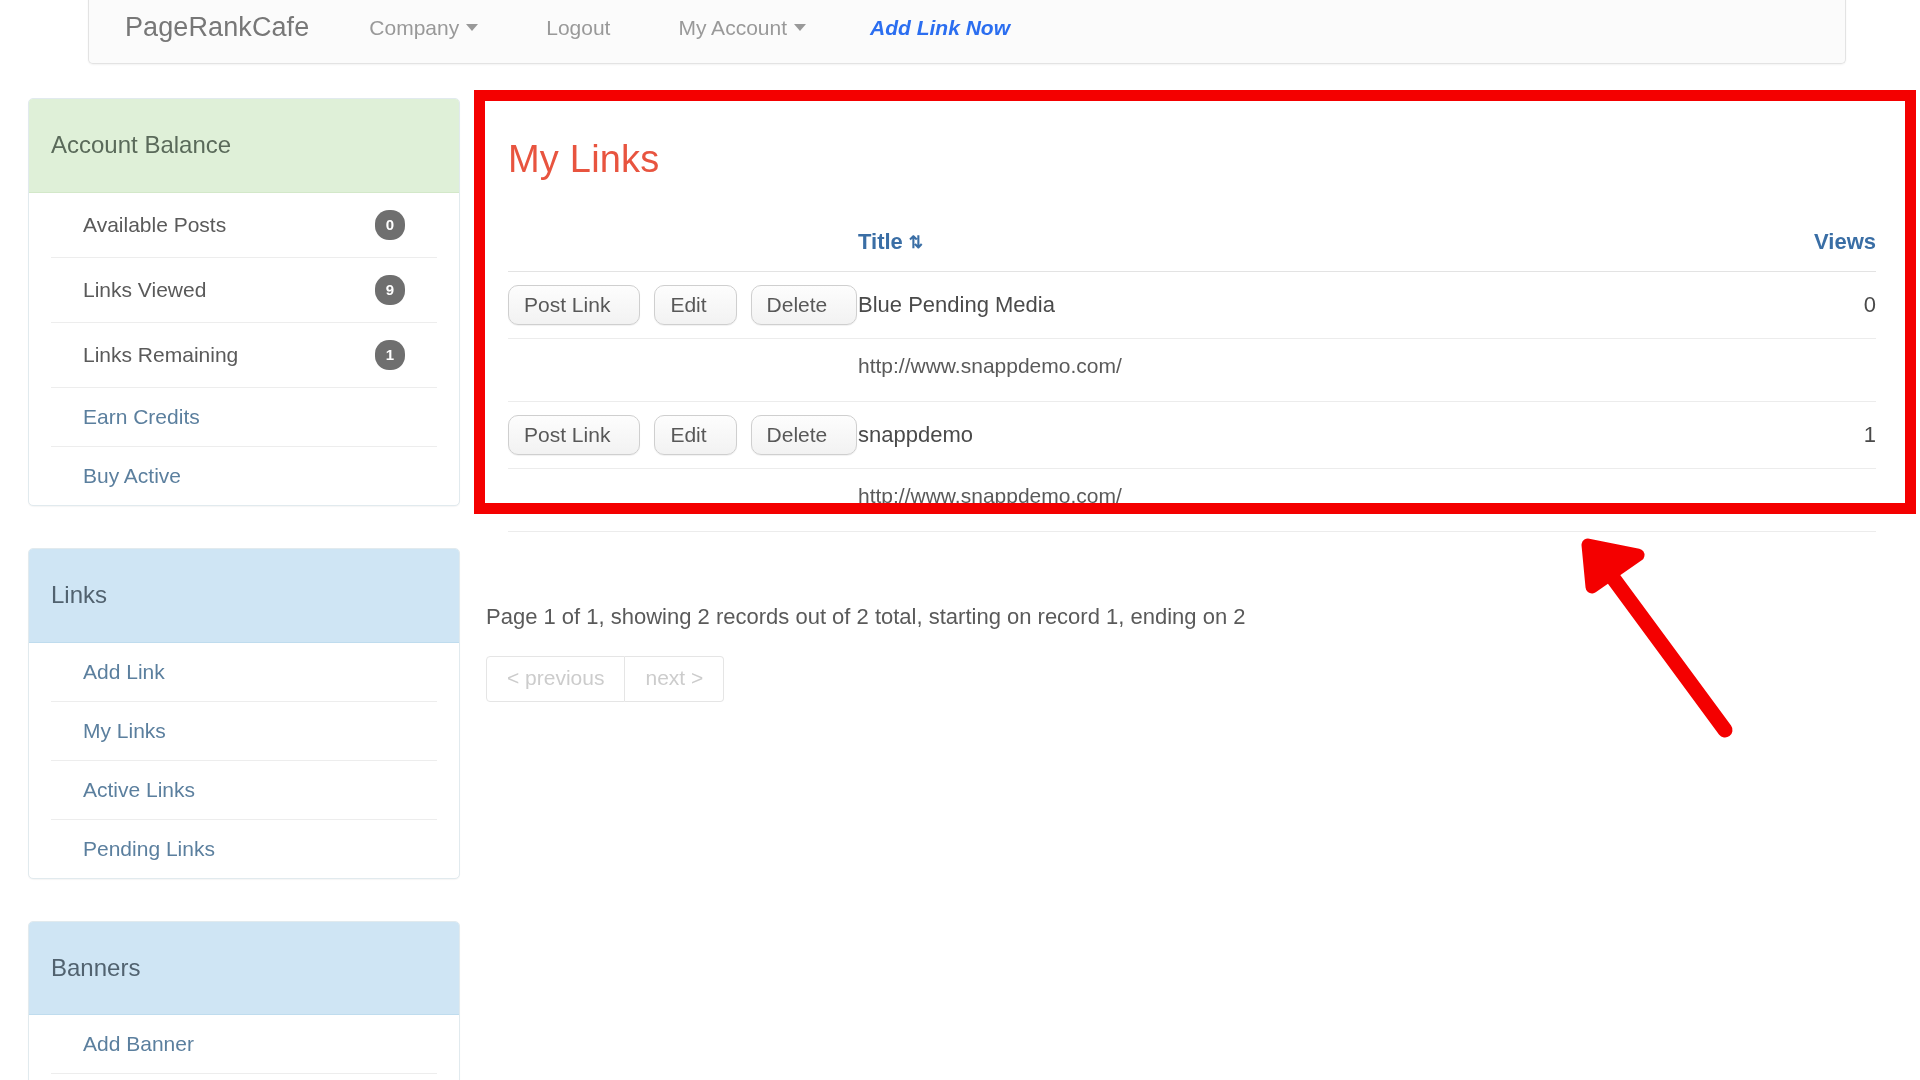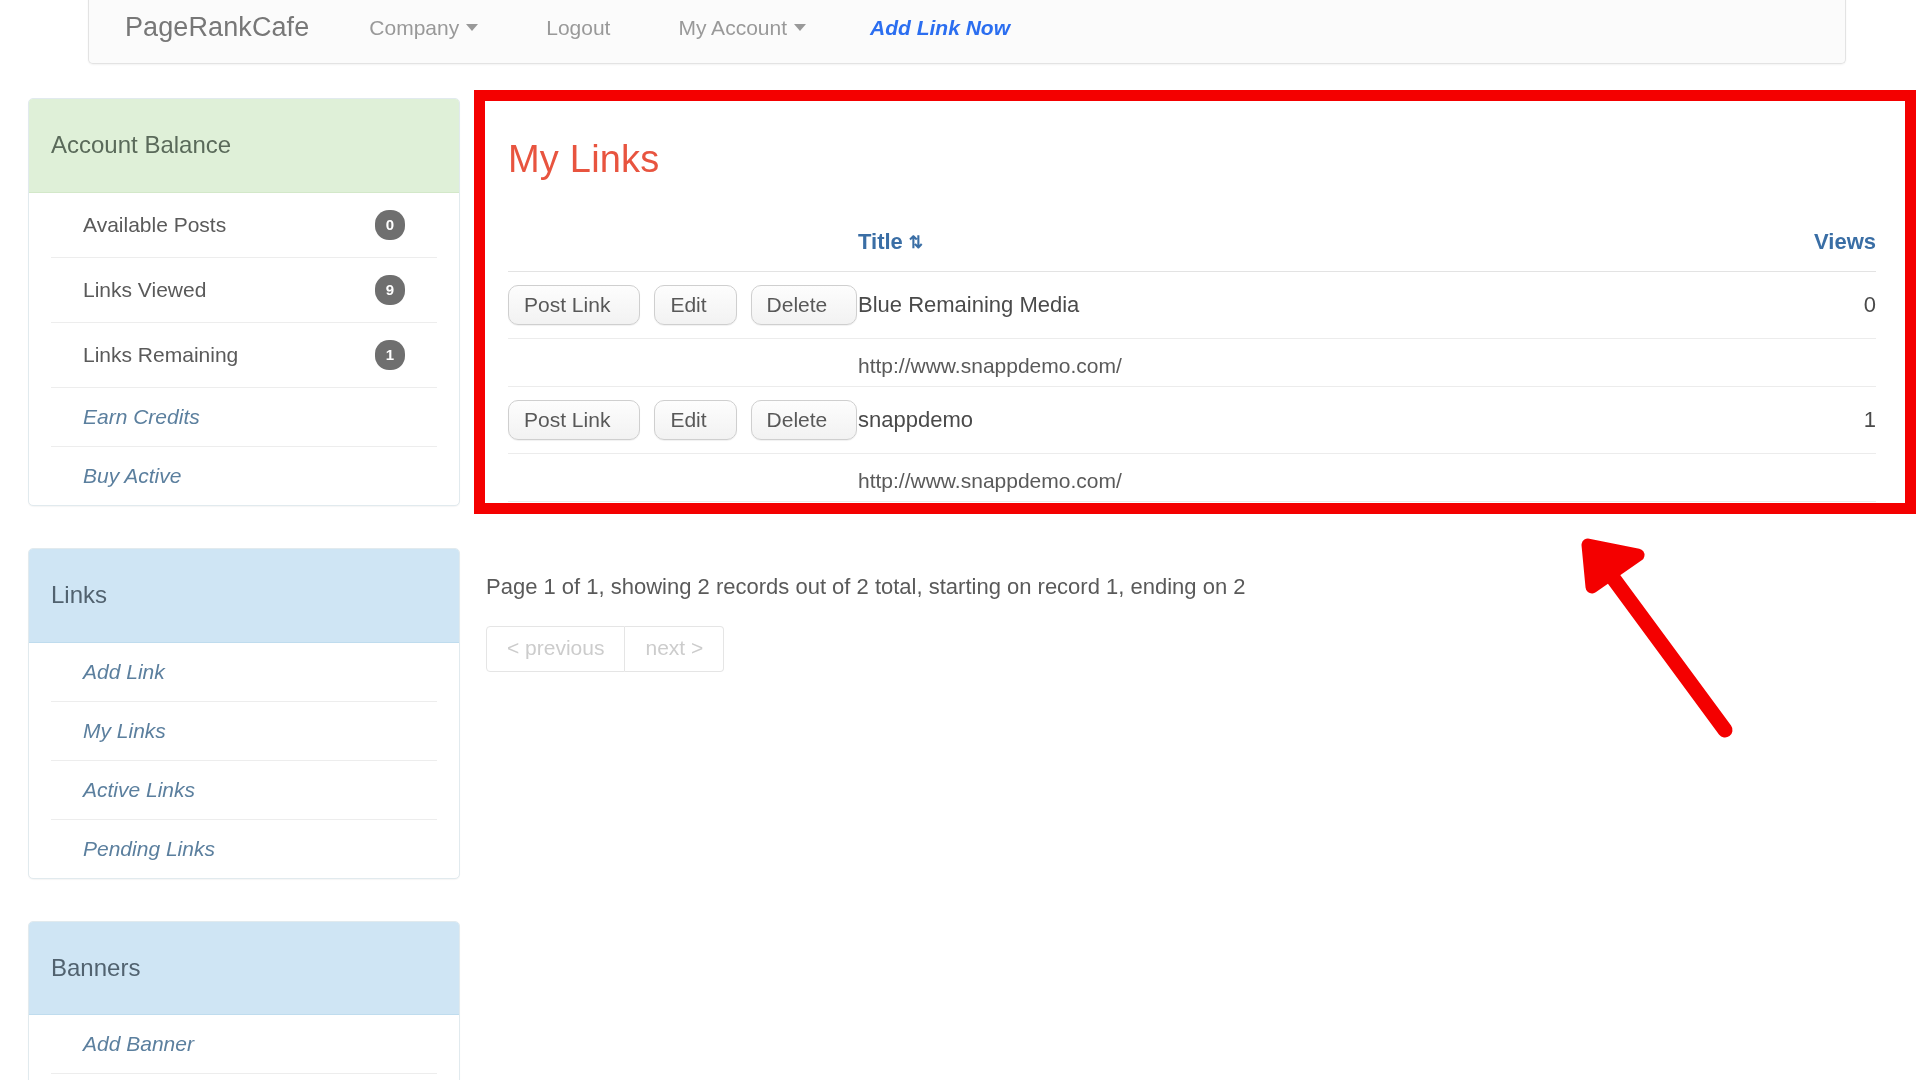--- a/index.html
+++ b/index.html
@@ -96,21 +96,20 @@
     padding: 17px 10px 17px 32px;
     border-bottom: 1px solid #ededed;
     font-size: 21px;
     color: #5a5a5a;
     min-height: 57px;
   }
   .list-row:last-child { border-bottom: none; }
   .list-row.link-row {
     color: #5b7f9e;
     padding-left: 32px;
-    font-style: italic;
   }
   .badge {
     background: #6f6f6f;
     color: #ffffff;
     font-size: 15px;
     font-weight: bold;
     border-radius: 14px;
     min-width: 30px;
     height: 30px;
     padding: 0 9px;
@@ -163,21 +162,21 @@
   table.links-table td {
     border-bottom: 1px solid #ececec;
     font-size: 22px;
     color: #4a4a4a;
     padding: 13px 0;
     vertical-align: middle;
   }
   td.cell-actions { white-space: nowrap; padding-left: 2px; }
   td.cell-title { padding-left: 2px; }
   td.cell-views { text-align: right; padding-right: 6px; color: #555; }
-  tr.url-row td { padding-top: 14px; padding-bottom: 7px; }
+  tr.url-row td { padding-top: 14px; padding-bottom: 22px; }
   .url-text { color: #5a5a5a; font-size: 21px; }
 
   .btn {
     display: inline-block;
     font-family: "Liberation Sans", sans-serif;
     font-size: 21px;
     color: #585858;
     background: linear-gradient(to bottom, #fdfdfd 0%, #f2f2f2 100%);
     border: 1px solid #cfcfcf;
     border-radius: 10px;
@@ -316,21 +315,21 @@
             <span>Title</span><span class="sort-caret">⇅</span>
           </th>
           <th class="col-views">Views</th>
         </tr>
       </thead>
       <tbody>
         <tr>
           <td class="cell-actions">
             <button class="btn">Post Link</button><button class="btn">Edit</button><button class="btn">Delete</button>
           </td>
-          <td class="cell-title">Blue Remaining Media</td>
+          <td class="cell-title">Blue Pending Media</td>
           <td class="cell-views">0</td>
         </tr>
         <tr class="url-row">
           <td></td>
           <td class="cell-title">
             <span class="url-text">http://www.snappdemo.com/</span>
           </td>
           <td></td>
         </tr>
         <tr>

